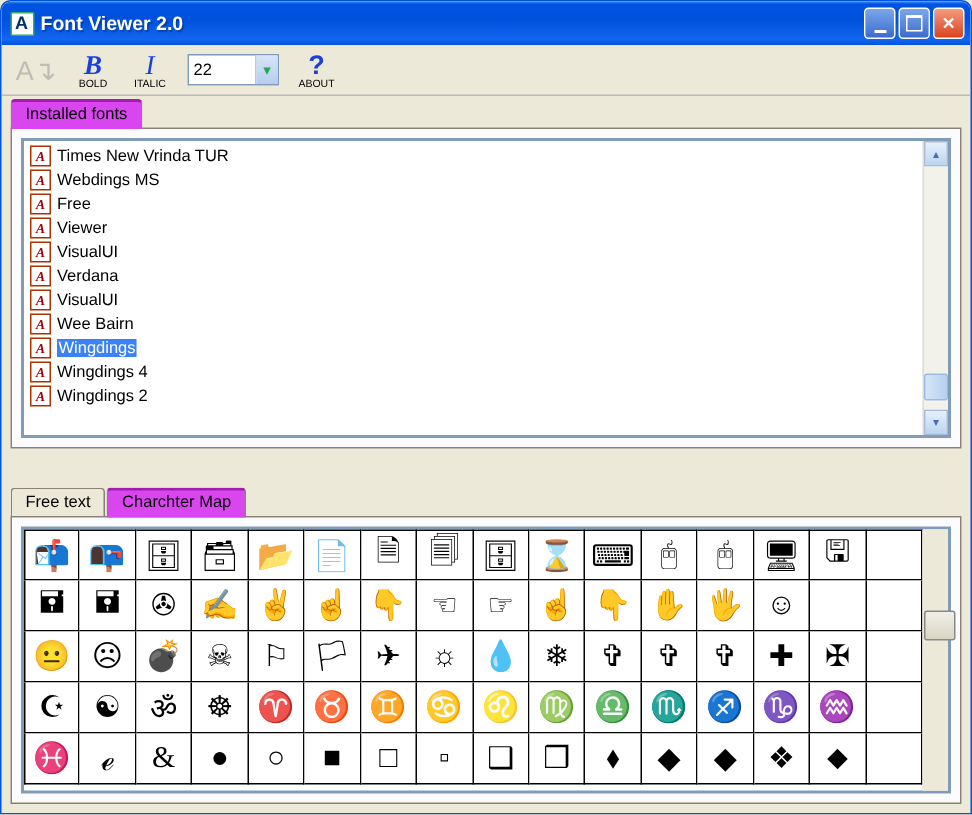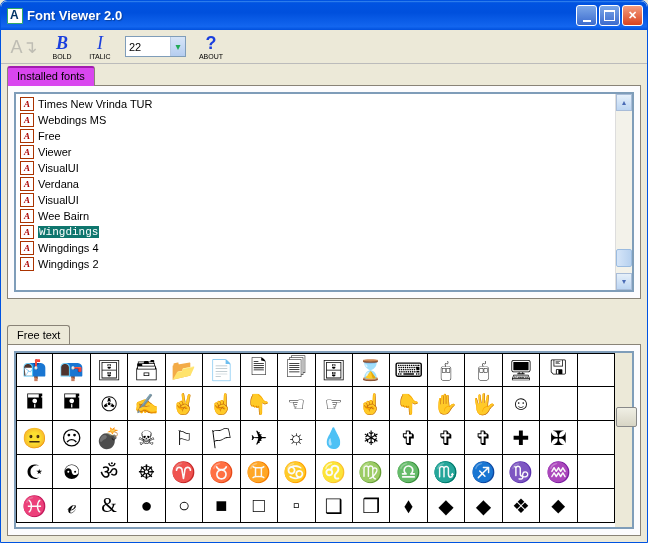--- a/index.html
+++ b/index.html
@@ -28,21 +28,21 @@
   .sizebox input { border: none; width: 44px; font-size: 11px; padding: 0 3px; outline: none; }
   .sizebox .dd { width: 15px; height: 19px; background: linear-gradient(to bottom, #d7e5f7, #b5cdf0); border-left: 1px solid #b7c9e3; display: flex; align-items: center; justify-content: center; font-size: 8px; color: #4a6; cursor: pointer; }
   .sizebox .dd::after { content: "▾"; color: #2a5; font-size: 10px; }
   .tabrow { display: flex; align-items: flex-end; padding: 0 6px; height: 21px; }
   .tab { padding: 3px 9px; border: 1px solid #898377; border-bottom: none; background: #ece9d8; border-radius: 3px 3px 0 0; margin-right: 1px; position: relative; cursor: pointer; font-size: 11px; }
   .tab.active { background: #d946ef; z-index: 2; border-top: 2px solid #a21caf; padding-top: 2px; padding-bottom: 4px; margin-bottom: -1px; }
   .panel { margin: 0 6px 6px 6px; border: 1px solid #898377; background: #fcfcfe; padding: 6px; position: relative; }
   .listbox { border: 2px solid #7f9db9; background: #fff; height: 200px; display: flex; }
   .listitems { flex: 1; overflow: hidden; padding: 2px; }
   .frow { display: flex; align-items: center; height: 16px; padding: 0 2px; gap: 4px; cursor: pointer; }
-  .frow.sel .ftxt { background: #0f766e; color: #fff; padding: 0 1px; font-family: Liberation Mono, monospace; }
+  .frow.sel .ftxt { background: #3b82f6; color: #fff; padding: 0 1px; }
   .ficon { width: 14px; height: 14px; border: 1px solid #a30; background: #fff; display: flex; align-items: center; justify-content: center; font-size: 9px; font-family: Georgia, serif; color: #a00; font-weight: bold; font-style: italic; }
   .ftxt { font-size: 11px; }
   .vscroll { width: 17px; background: #f1efe2; display: flex; flex-direction: column; border-left: 1px solid #ddd; }
   .sbtn { height: 17px; background: linear-gradient(to bottom, #e6f0fa, #bcd5f2); border: 1px solid #a8bcd8; display: flex; align-items: center; justify-content: center; font-size: 8px; color: #4a6bb5; cursor: pointer; }
   .strack { flex: 1; background: #f3f2ea; position: relative; }
   .sthumb { position: absolute; left: 0; right: 0; background: linear-gradient(to right, #d5e5f8, #b7d1ef); border: 1px solid #9abbe0; border-radius: 2px; }
   .gap { height: 18px; }
   .panel2 { margin: 0 6px 6px 6px; border: 1px solid #898377; background: #fcfcfe; padding: 6px; }
   .charwrap { border: 2px solid #7f9db9; background: #fff; display: flex; height: 178px; }
   .chargrid { flex: 1; display: grid; grid-template-columns: repeat(16, 1fr); grid-auto-rows: 34px; }
@@ -148,20 +148,21 @@
         </div>
         <div class="sbtn">▾</div>
       </div>
     </div>
   </div>
 
   <div class="gap"></div>
 
   <div class="tabrow">
     <div class="tab">Free text</div>
+    <div class="tab active">Charchter Map</div>
   </div>
   <div class="panel2">
     <div class="charwrap">
       <div class="chargrid" id="chargrid">
           <div class="cell">📬</div>
           <div class="cell">📭</div>
           <div class="cell">🗄</div>
           <div class="cell">🗃</div>
           <div class="cell">📂</div>
           <div class="cell">📄</div>

